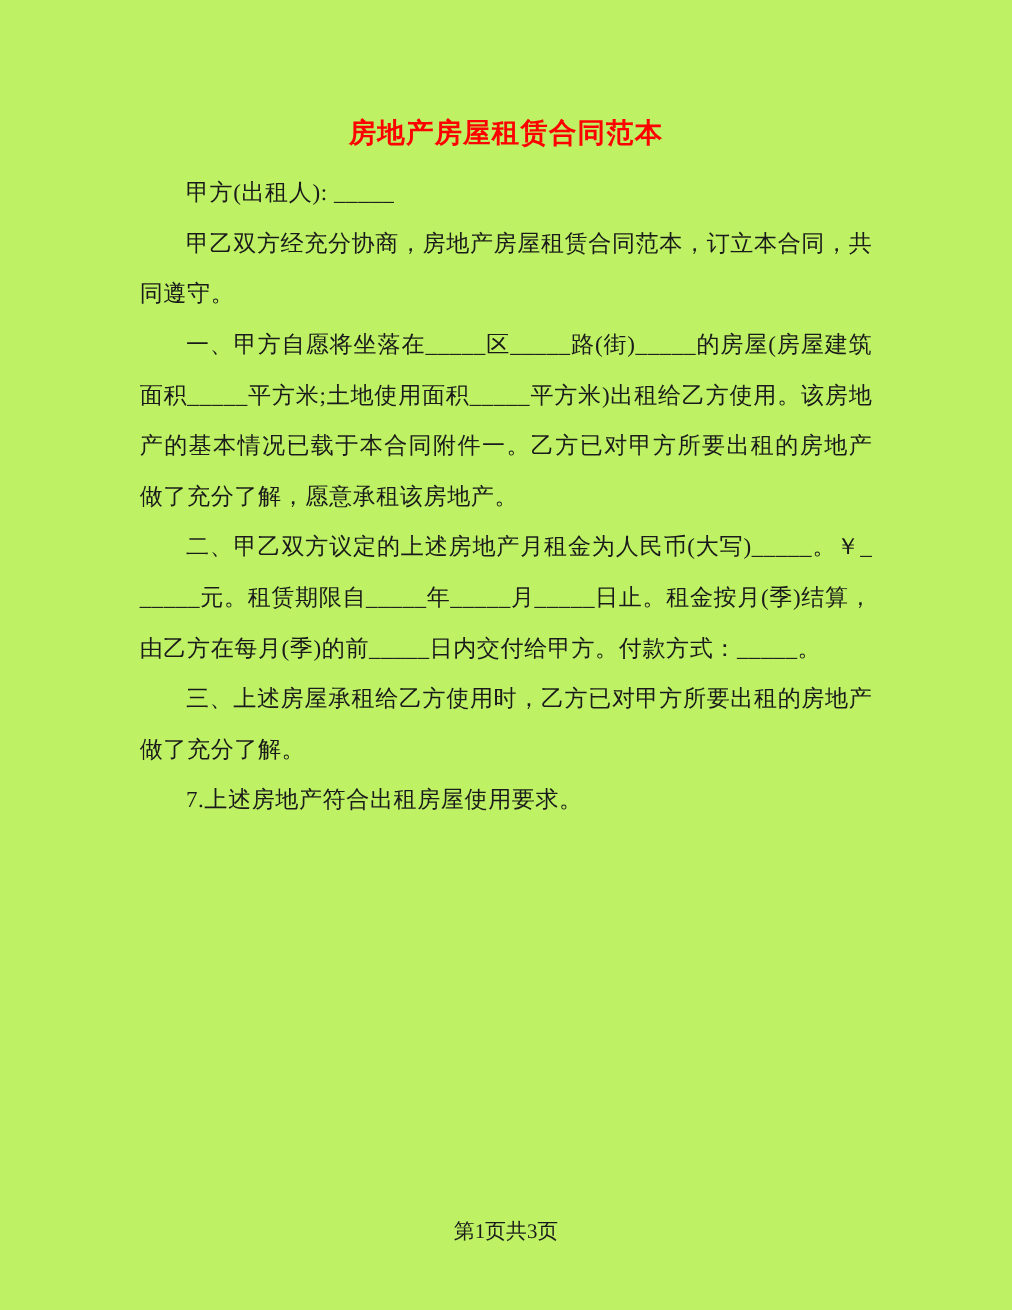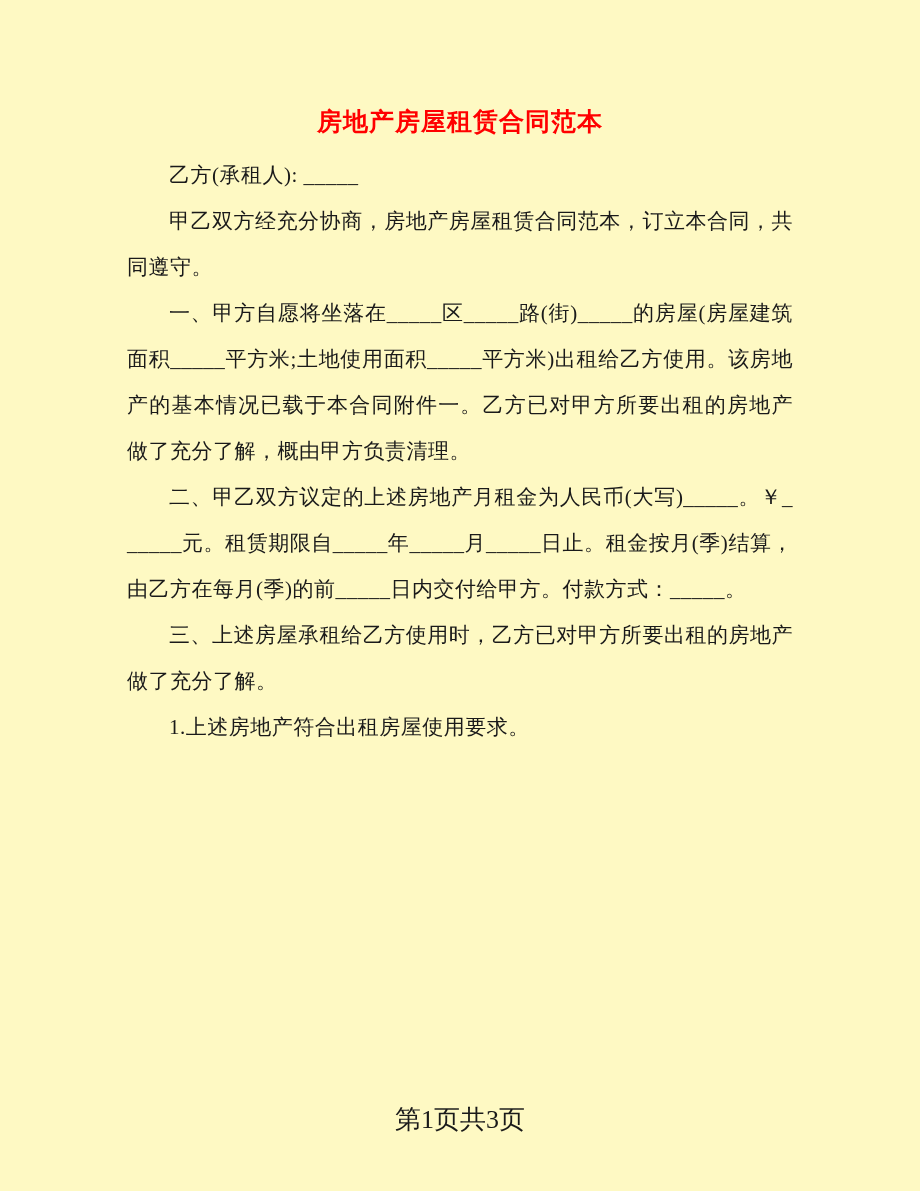--- a/index.html
+++ b/index.html
@@ -11,21 +11,21 @@
     width: 920px;
     height: 1191px;
     font-family: "Liberation Serif", "DejaVu Serif", serif;
     color: #1a1a1a;
     position: relative;
     overflow: hidden;
   }
   .page {
     position: absolute;
     inset: 0;
-    background: #fef9c3;
+    background: #bef264;
   }
   .content {
     position: absolute;
     left: 127px;
     right: 127px;
     top: 104px;
   }
   .doc-title {
     margin: 0 0 12px 0;
     font-size: 25px;
@@ -43,36 +43,36 @@
     text-align: justify;
     word-break: break-all;
     letter-spacing: 0.5px;
   }
   .page-footer {
     position: absolute;
     left: 0;
     right: 0;
     top: 1106px;
     text-align: center;
-    font-size: 26px;
+    font-size: 19px;
     line-height: 28px;
     color: #1a1a1a;
   }
 </style>
 </head>
 <body>
 
 <div class="page">
   <div class="content">
     <h1 class="doc-title">房地产房屋租赁合同范本</h1>
 
-    <p class="para">乙方(承租人): _____</p>
+    <p class="para">甲方(出租人): _____</p>
     <p class="para">甲乙双方经充分协商，房地产房屋租赁合同范本，订立本合同，共同遵守。</p>
-    <p class="para">一、甲方自愿将坐落在_____区_____路(街)_____的房屋(房屋建筑面积_____平方米;土地使用面积_____平方米)出租给乙方使用。该房地产的基本情况已载于本合同附件一。乙方已对甲方所要出租的房地产做了充分了解，概由甲方负责清理。</p>
+    <p class="para">一、甲方自愿将坐落在_____区_____路(街)_____的房屋(房屋建筑面积_____平方米;土地使用面积_____平方米)出租给乙方使用。该房地产的基本情况已载于本合同附件一。乙方已对甲方所要出租的房地产做了充分了解，愿意承租该房地产。</p>
     <p class="para">二、甲乙双方议定的上述房地产月租金为人民币(大写)_____。￥______元。租赁期限自_____年_____月_____日止。租金按月(季)结算，由乙方在每月(季)的前_____日内交付给甲方。付款方式：_____。</p>
     <p class="para">三、上述房屋承租给乙方使用时，乙方已对甲方所要出租的房地产做了充分了解。</p>
-    <p class="para">1.上述房地产符合出租房屋使用要求。</p>
+    <p class="para">7.上述房地产符合出租房屋使用要求。</p>
   </div>
 
   <div class="page-footer">
     <span>第1页共3页</span>
   </div>
 </div>
 
 </body></html>

